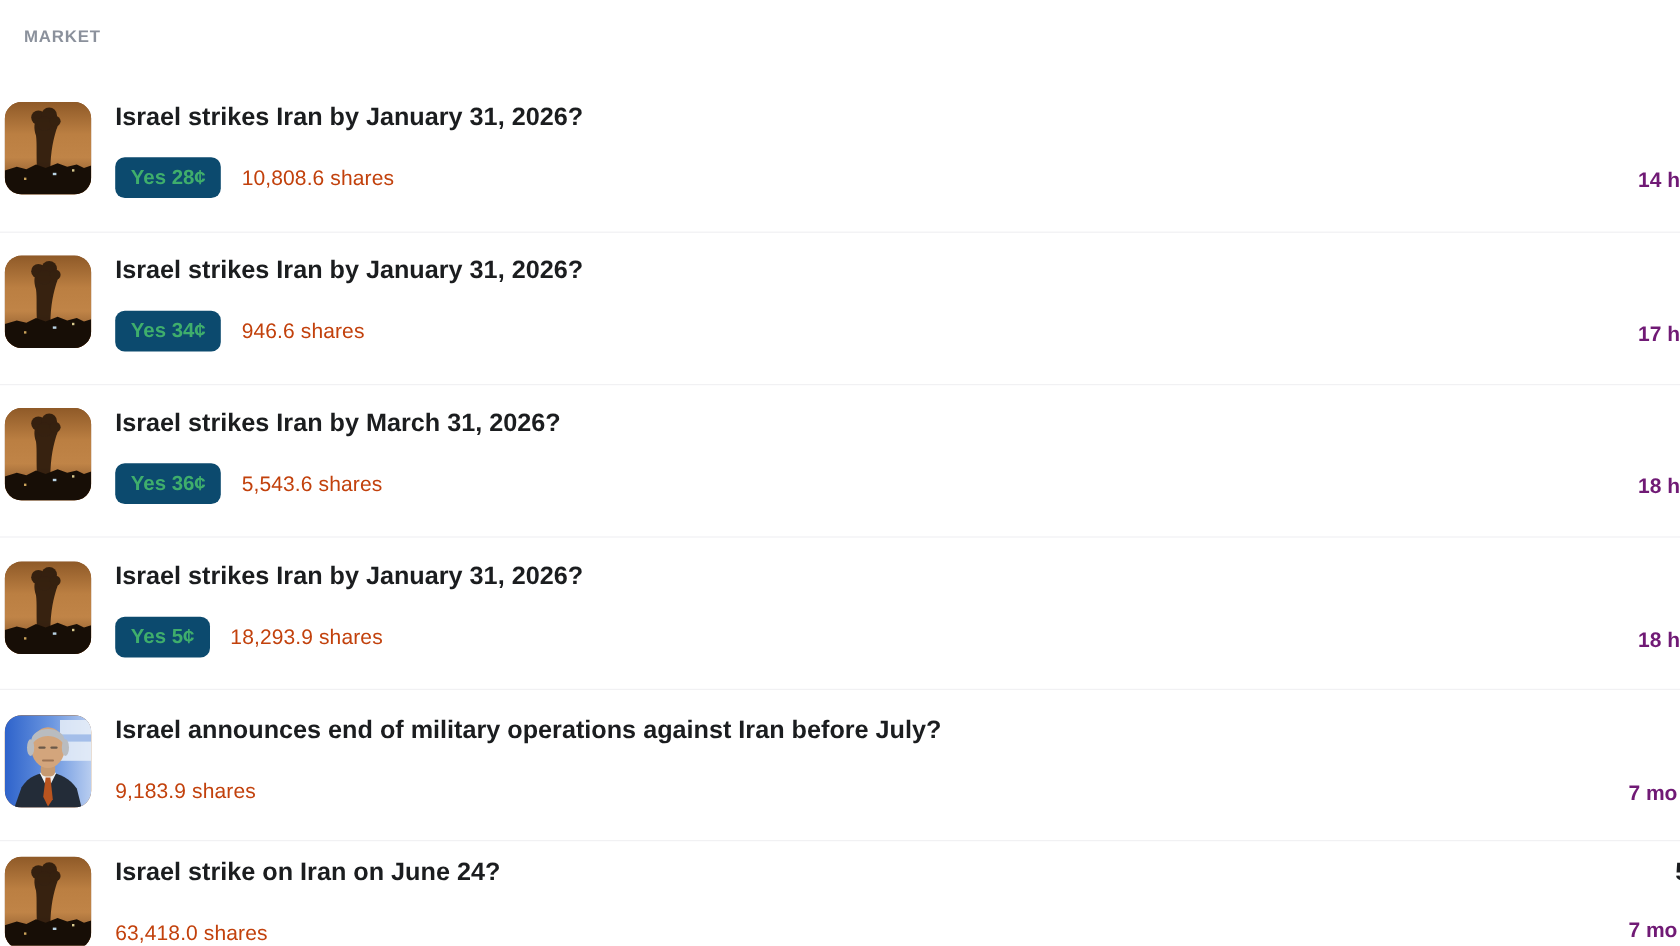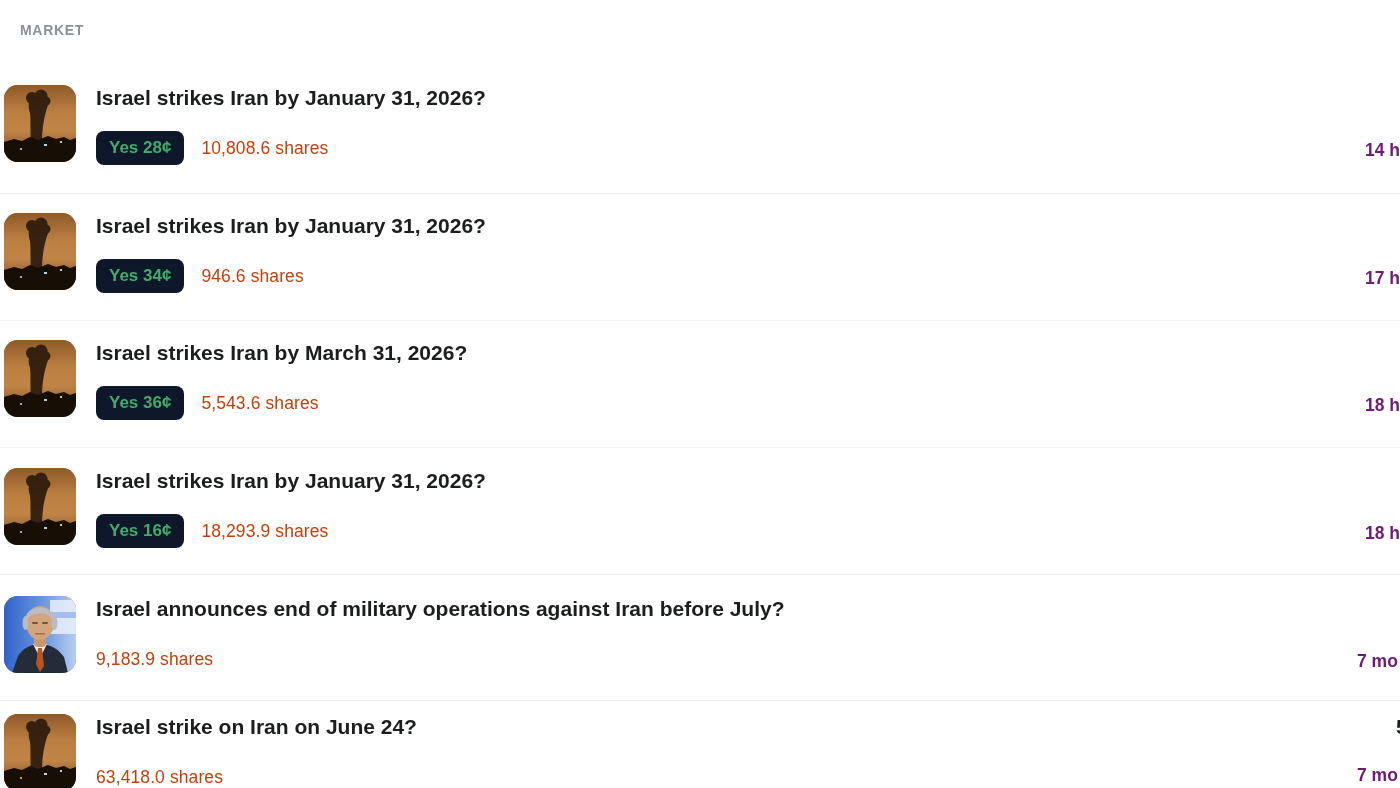--- a/index.html
+++ b/index.html
@@ -39,21 +39,21 @@
     font-size: 21px; line-height: 27px; font-weight: 700;
     color: #1b1d1f; white-space: nowrap;
   }
 
   .row-line2 {
     position: absolute; left: 96px; top: 46px;
     height: 36px; display: flex; align-items: center; gap: 17px;
   }
   .badge {
     display: inline-flex; align-items: center;
-    background: #0f172a; color: #3fae6c;
+    background: #0c4a6e; color: #3fae6c;
     font-size: 17px; font-weight: 700;
     padding: 7px 13px; border-radius: 8px;
     line-height: 20px;
   }
   .shares {
     color: #c2410c; font-size: 17.5px; font-weight: 500;
     letter-spacing: 0.1px;
   }
 
   .time {
@@ -196,21 +196,21 @@
             <circle cx="42" cy="16" r="4.5"></circle>
         </g>
         <path d="M0 57 L10 54 L18 56 L26 52 L34 55 L44 51 L52 54 L60 52 L66 55 L72 53 L72 77 L0 77 Z" fill="#170e06"></path>
         <rect x="40" y="59" width="3" height="2" fill="#b9d3e4"></rect>
         <rect x="56" y="56" width="2" height="2" fill="#d8c98e"></rect>
         <rect x="16" y="63" width="2" height="2" fill="#caa25a"></rect>
       </svg>
     </span>
     <div class="row-title">Israel strikes Iran by January 31, 2026?</div>
     <div class="row-line2">
-      <span class="badge">Yes 16¢</span>
+      <span class="badge">Yes 5¢</span>
       <span class="shares">18,293.9 shares</span>
     </div>
     <span class="time time-h">18 h</span>
   </div>
   <div class="divider d4"></div>
 
   <div class="row r5">
     <span class="thumb">
       <svg viewBox="0 0 72 77" preserveAspectRatio="none">
         <rect width="72" height="77" fill="url(#bibiBg)"></rect>

